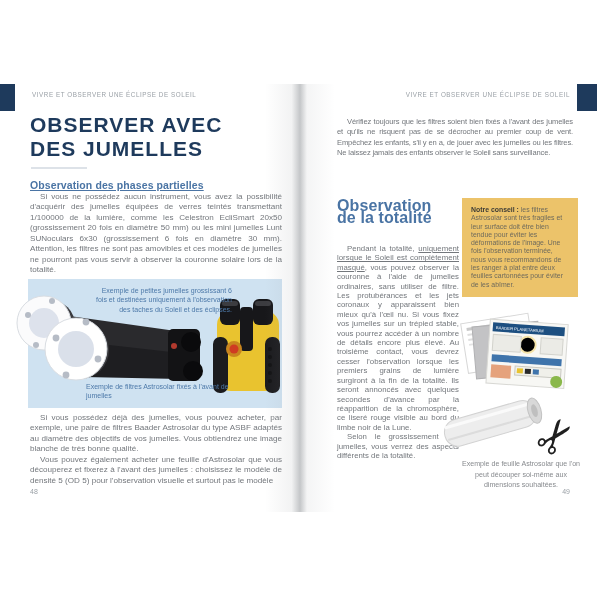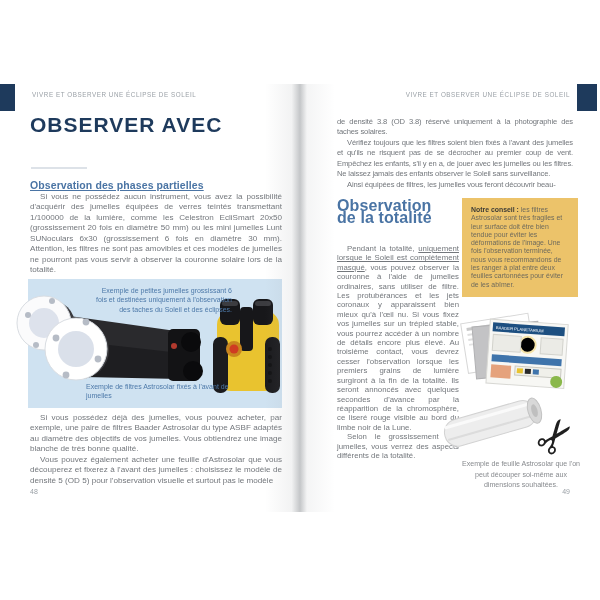--- a/index.html
+++ b/index.html
@@ -69,20 +69,21 @@
 <body>
 
 <div class="canvas">
 
   <div class="page left-page">
     <div class="tab tab-left"></div>
     <div class="running-header">VIVRE ET OBSERVER UNE ÉCLIPSE DE SOLEIL</div>
 
     <div class="title">
       <div>OBSERVER AVEC</div>
+      <div>DES JUMELLES</div>
     </div>
     <div class="title-rule"></div>
 
     <div class="sec-heading">Observation des phases partielles</div>
 
     <div class="body-block lp-para1">
       <p class="ind">Si vous ne possédez aucun instrument, vous avez la possibilité d'acquérir des jumelles équipées de verres teintés transmettant 1/100000 de la lumière, comme les Celestron EcliSmart 20x50 (grossissement 20 fois en diamètre 50 mm) ou les mini jumelles Lunt SUNoculars 6x30 (grossissement 6 fois en diamètre 30 mm). Attention, les filtres ne sont pas amovibles et ces modèles de jumelles ne pourront pas vous servir à observer la couronne solaire lors de la totalité.</p>
     </div>
 
     <div class="figure-panel">
@@ -143,23 +144,21 @@
     </div>
 
     <div class="page-num pn-left">48</div>
   </div>
 
   <div class="page right-page">
     <div class="tab tab-right"></div>
     <div class="running-header">VIVRE ET OBSERVER UNE ÉCLIPSE DE SOLEIL</div>
 
     <div class="body-block rp-top">
-      <p>de densité 3.8 (OD 3.8) réservé uniquement à la photographie des taches solaires.</p>
       <p class="ind">Vérifiez toujours que les filtres soient bien fixés à l'avant des jumelles et qu'ils ne risquent pas de se décrocher au premier coup de vent. Empêchez les enfants, s'il y en a, de jouer avec les jumelles ou les filtres. Ne laissez jamais des enfants observer le Soleil sans surveillance.</p>
-      <p class="ind nowrap">Ainsi équipées de filtres, les jumelles vous feront découvrir beau-</p>
     </div>
 
     <div class="col-left">
       <div class="sec-heading">
         <div>Observation</div>
         <div>de la totalité</div>
       </div>
       <p class="ind"><span>Pendant la totalité, </span><span class="u">uniquement lorsque le Soleil est complètement masqué</span><span>, vous pouvez observer la couronne à l'aide de jumelles ordinaires, sans utiliser de filtre. Les protubérances et les jets coronaux y apparaissent bien mieux qu'à l'œil nu. Si vous fixez vos jumelles sur un trépied stable, vous pourrez accéder à un nombre de détails encore plus élevé. Au troisième contact, vous devrez cesser l'observation lorsque les premiers grains de lumière surgiront à la fin de la totalité. Ils seront annoncés avec quelques secondes d'avance par la réapparition de la chromosphère, ce liseré rouge visible au bord du limbe noir de la Lune.</span></p>
       <p class="ind">Selon le grossissement des jumelles, vous verrez des aspects différents de la totalité.</p>
     </div>

